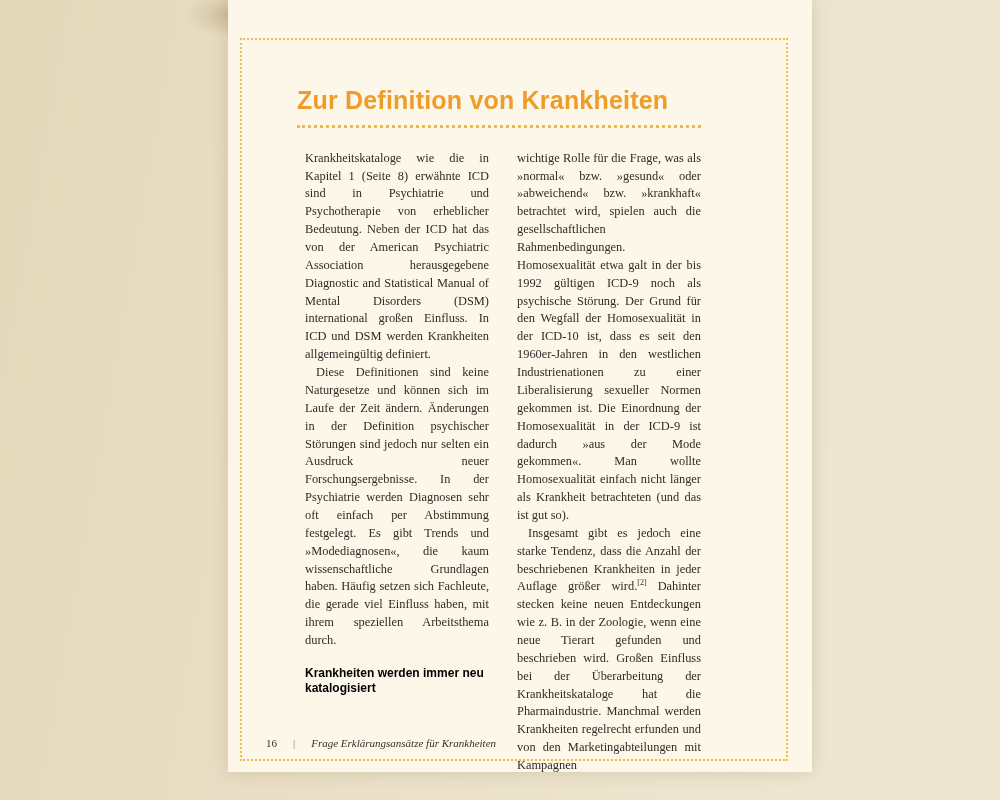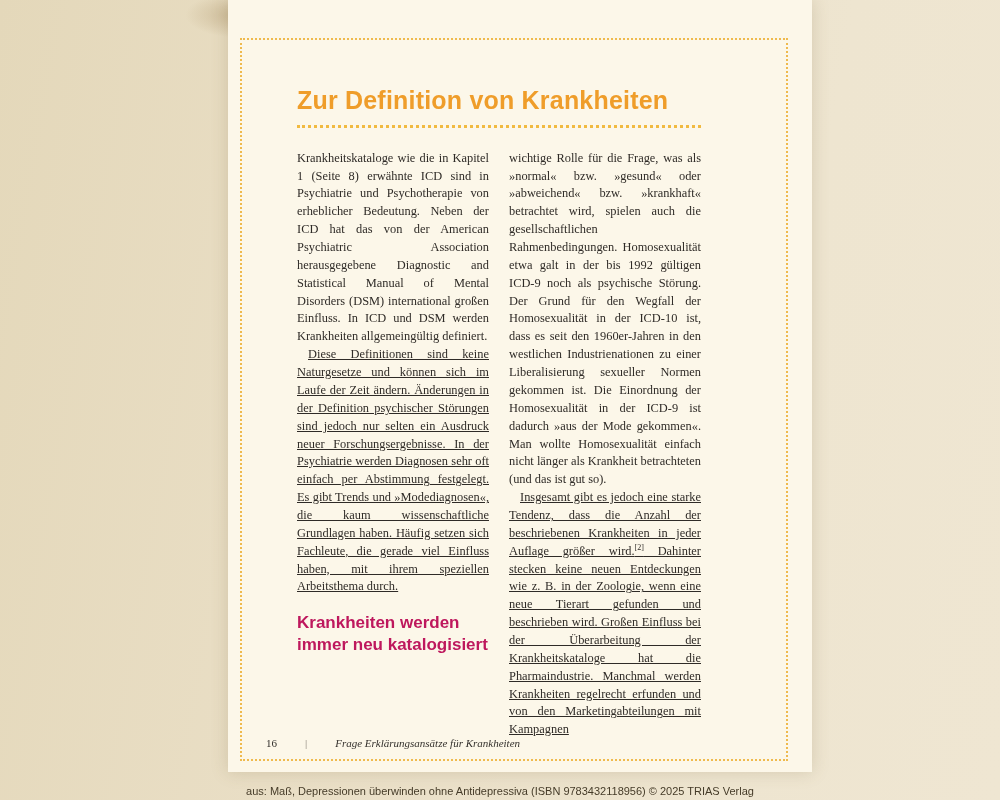--- a/index.html
+++ b/index.html
@@ -48,37 +48,38 @@
     margin: 10px 0 22px 0;
   }
   .columns { display: flex; gap: 20px; }
   .col {
     width: 193px;
     text-align: justify;
     font-size: 12.4px;
     line-height: 1.44;
     color: #2f2b27;
     hyphens: auto;
+    margin-left: 8px;
   }
   .para { margin: 0; }
-  .para.indent { text-indent: 11px; text-decoration: underline; }
+  .para.indent { text-indent: 11px; }
   .para sup { font-size: 8px; line-height: 0; }
   .subhead {
     font-family: "Liberation Sans", sans-serif;
     font-weight: bold;
-    font-size: 17px;
+    font-size: 12px;
     line-height: 1.3;
-    color: #be185d;
+    color: #000000;
     text-align: left;
     margin: 16px 0 9px 0;
   }
   .footer {
     position: absolute; left: 24px; bottom: 10px;
     font-size: 11px; color: #33302c;
-    display: flex; align-items: baseline; gap: 28px;
+    display: flex; align-items: baseline; gap: 16px;
     font-family: "Liberation Serif", serif;
   }
   .footer .sep { color: #8a8378; }
   .footer .chapter { font-style: italic; }
   .attribution {
     position: absolute; left: 0; right: 0; bottom: 3px;
     text-align: center;
     font-family: "Liberation Sans", sans-serif;
     font-size: 11px;
     color: #453b28;
@@ -112,14 +113,13 @@
       </div>
 
       <div class="footer">
         <span class="pagenum">16</span>
         <span class="sep">|</span>
         <span class="chapter">Frage Erklärungsansätze für Krankheiten</span>
       </div>
     </div>
   </div>
 
-  <div class="attribution">aus: Maß, Depressionen überwinden ohne Antidepressiva (ISBN 9783432118956) © 2025 TRIAS Verlag</div>
 </div>
 
 </body></html>

